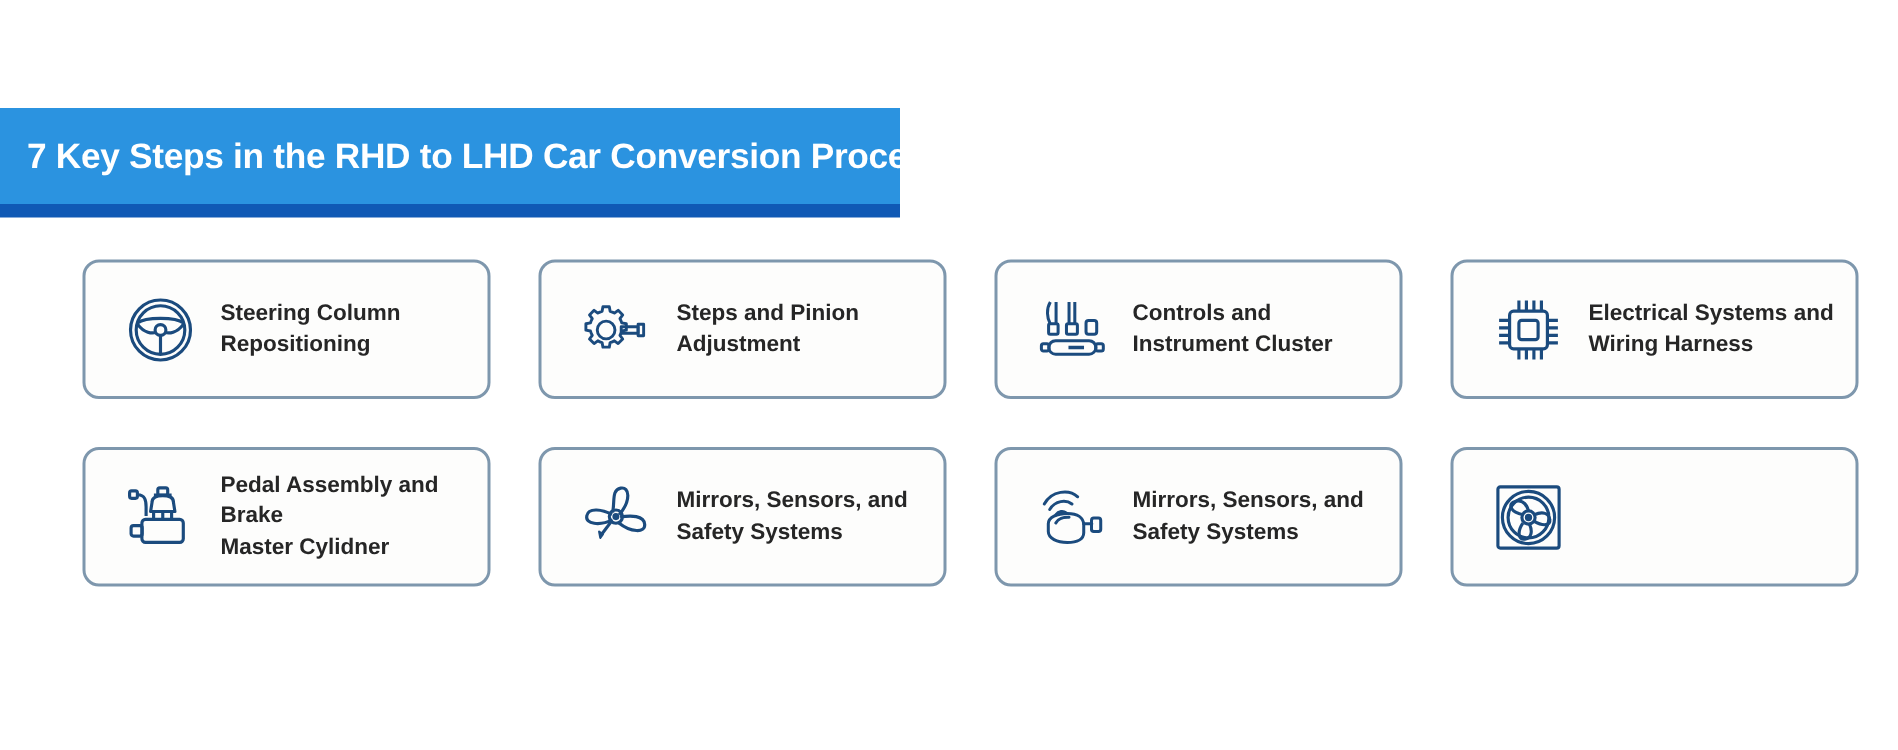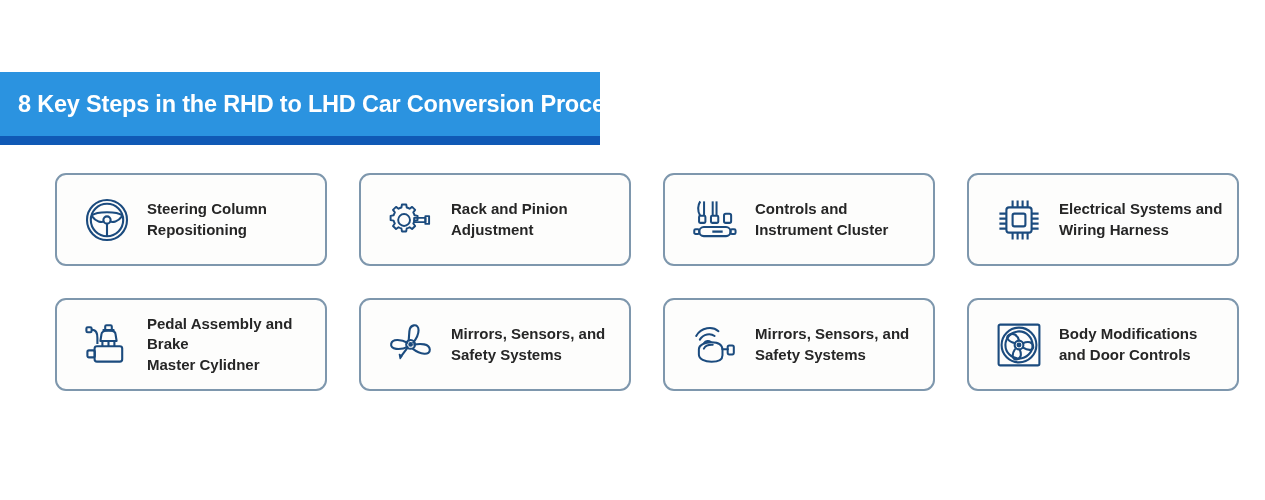--- a/index.html
+++ b/index.html
@@ -84,21 +84,21 @@
     color: #262626;
     line-height: 1.34;
     font-family: "Liberation Sans", sans-serif;
     white-space: pre-line;
   }
 </style>
 </head>
 <body>
 
 <div id="title-banner">
-  <span id="page-title">8 Key Steps in the RHD to LHD Car Conversion Process</span>
+  <span id="page-title">7 Key Steps in the RHD to LHD Car Conversion Process</span>
 </div>
 <div id="title-banner-underline"></div>
 
 <div id="card-grid">
 
   <div class="card">
     <span class="card-icon">
       <svg width="46" height="46" viewBox="0 0 46 46" fill="none" stroke="#1b4b7e" stroke-width="2.1">
         <circle cx="23" cy="23" r="20"></circle>
         <circle cx="23" cy="23" r="16.2"></circle>
@@ -115,21 +115,21 @@
 
   <div class="card">
     <span class="card-icon">
       <svg width="52" height="44" viewBox="0 0 52 44" fill="none" stroke="#1b4b7e" stroke-width="2.1" stroke-linejoin="round">
         <path d="M16.2 5.2 l4.6 0 0.6 3.3 a10.6 10.6 0 0 1 3.1 1.3 l2.7-2 3.3 3.3 -2 2.7 a10.6 10.6 0 0 1 1.3 3.1 l3.3 0.6 0 4.6 -3.3 0.6 a10.6 10.6 0 0 1 -1.3 3.1 l2 2.7 -3.3 3.3 -2.7-2 a10.6 10.6 0 0 1 -3.1 1.3 l-0.6 3.3 -4.6 0 -0.6-3.3 a10.6 10.6 0 0 1 -3.1-1.3 l-2.7 2 -3.3-3.3 2-2.7 a10.6 10.6 0 0 1 -1.3-3.1 l-3.3-0.6 0-4.6 3.3-0.6 a10.6 10.6 0 0 1 1.3-3.1 l-2-2.7 3.3-3.3 2.7 2 a10.6 10.6 0 0 1 3.1-1.3 z"></path>
         <circle cx="18.5" cy="22" r="6.4"></circle>
         <path d="M29.4 19.7 L 41.6 19.7 L 41.6 24.3 L 29.4 24.3 Z"></path>
         <path d="M41.6 17.8 L 45.6 17.8 L 45.6 26.2 L 41.6 26.2 Z"></path>
       </svg>
     </span>
-    <span class="card-label">Rack and Pinion
+    <span class="card-label">Steps and Pinion
 Adjustment</span>
   </div>
 
   <div class="card">
     <span class="card-icon">
       <svg width="50" height="46" viewBox="0 0 50 46" fill="none" stroke="#1b4b7e" stroke-width="2.1" stroke-linejoin="round">
         <path d="M9.6 3.6 C 6.6 8.6, 7.4 14.6, 9.4 18.4"></path>
         <path d="M13.6 3.6 L 13.6 18.4"></path>
         <rect x="8.4" y="18.6" width="6.6" height="7.4" rx="1.2"></rect>
         <path d="M22.6 3.6 L 22.6 18.4"></path>
@@ -218,17 +218,15 @@
         <rect x="3.6" y="3.6" width="40.8" height="40.8" rx="1.6"></rect>
         <circle cx="24" cy="24" r="17.4"></circle>
         <circle cx="24" cy="24" r="13.6"></circle>
         <circle cx="24" cy="24" r="4.4"></circle>
         <circle cx="24" cy="24" r="1.4" fill="#1b4b7e"></circle>
         <path d="M24 19.6 C 22.4 13.4, 17.8 11.6, 14 13.8 C 10.8 15.7, 11.8 20.4, 20.4 22.2"></path>
         <path d="M27.8 22.2 C 33.6 19.6, 37.6 21.2, 38.2 25.4 C 38.8 29, 34.4 30.4, 27.6 26.4"></path>
         <path d="M24.6 28.2 C 27 33.6, 25.8 37.8, 21.6 38.4 C 18 38.9, 15.8 34.6, 20.2 27.8"></path>
       </svg>
     </span>
-    <span class="card-label">Body Modifications
-and Door Controls</span>
   </div>
 
 </div>
 
 </body></html>

